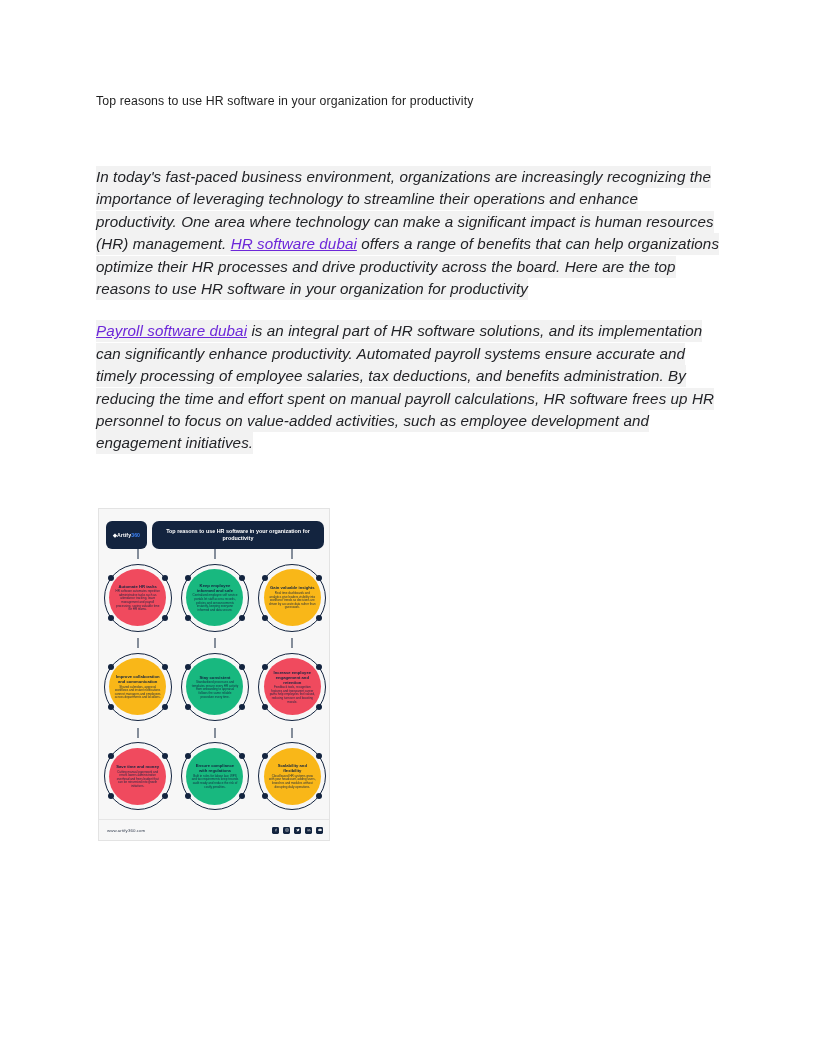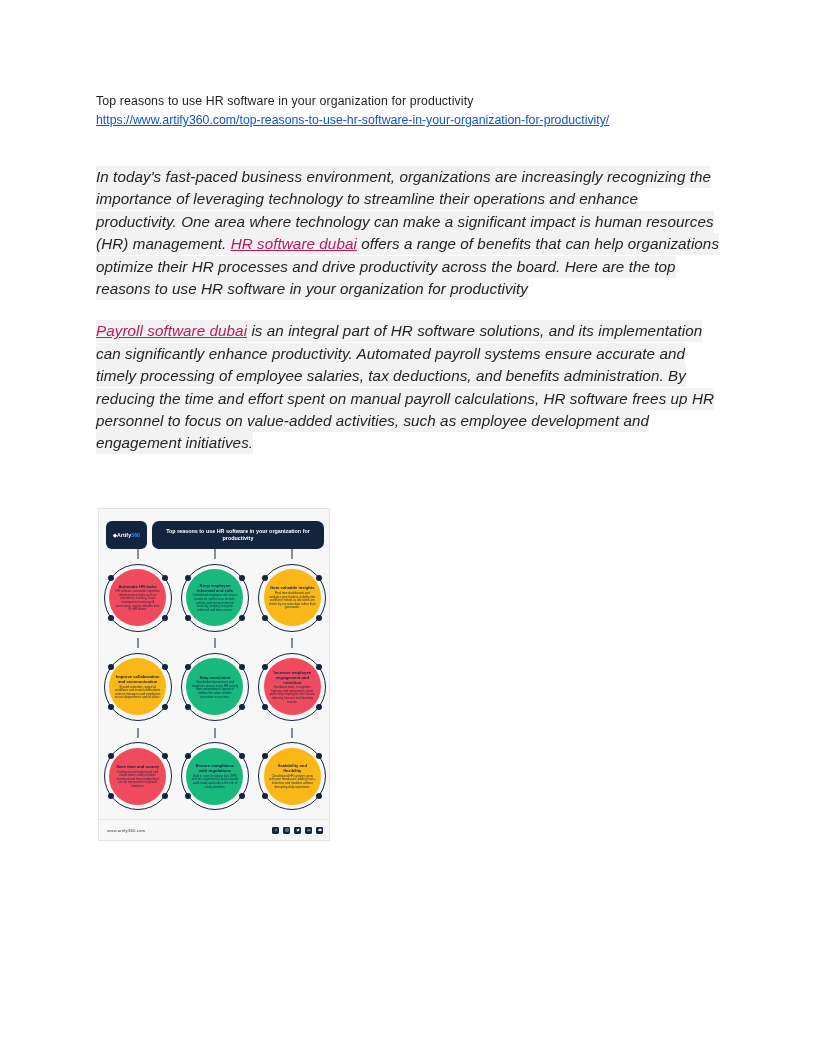--- a/index.html
+++ b/index.html
@@ -61,21 +61,21 @@
     letter-spacing: 0.005em;
   }
   .para .hl {
     background: #f2f2f2;
     box-decoration-break: clone;
     -webkit-box-decoration-break: clone;
     padding: 2px 0 3px 0;
     font-style: italic;
   }
   .para a {
-    color: #be185d;
+    color: #6d28d9;
     text-decoration: underline;
   }
 
   
   .infographic {
     position: absolute;
     left: 98px;
     top: 508px;
     width: 232px;
     height: 333px;
@@ -248,21 +248,20 @@
   }
   .soc svg { display: block; }
 </style>
 </head>
 <body>
 
 <div class="page">
 
   <div class="doc-header">
     <div class="doc-title">Top reasons to use HR software in your organization for productivity</div>
-    <a class="doc-url" href="#">https://www.artify360.com/top-reasons-to-use-hr-software-in-your-organization-for-productivity/</a>
   </div>
 
   <div class="body-wrap">
 
     <p class="para">
       <span class="hl">In today's fast-paced business environment, organizations are increasingly recognizing the importance of leveraging technology to streamline their operations and enhance productivity. One area where technology can make a significant impact is human resources (HR) management. </span><a class="hl" href="#">HR software dubai</a><span class="hl"> offers a range of benefits that can help organizations optimize their HR processes and drive productivity across the board. Here are the top reasons to use HR software in your organization for productivity</span>
     </p>
 
     <p class="para">
       <a class="hl" href="#">Payroll software dubai</a><span class="hl"> is an integral part of HR software solutions, and its implementation can significantly enhance productivity. Automated payroll systems ensure accurate and timely processing of employee salaries, tax deductions, and benefits administration. By reducing the time and effort spent on manual payroll calculations, HR software frees up HR personnel to focus on value-added activities, such as employee development and engagement initiatives.</span>

